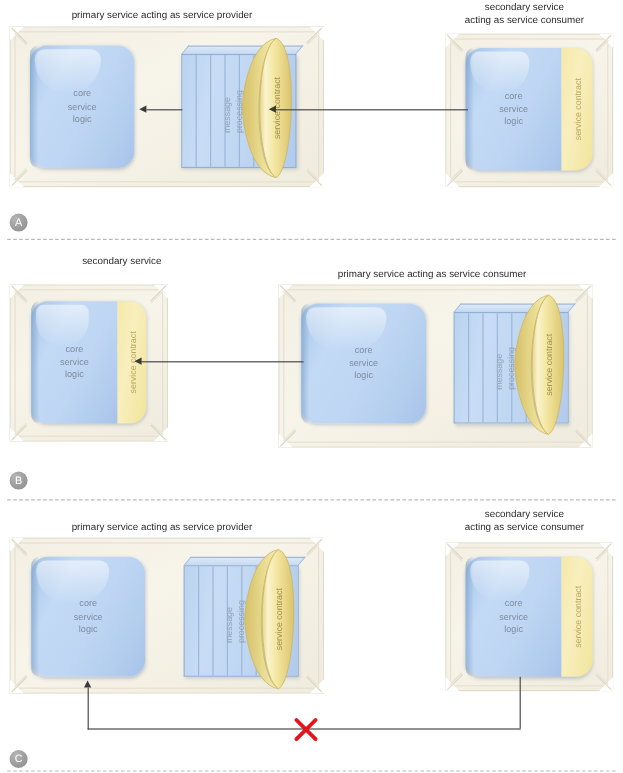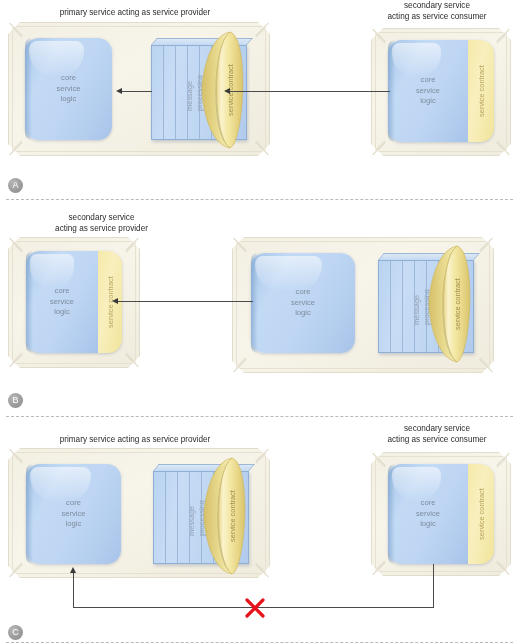--- a/index.html
+++ b/index.html
@@ -351,23 +351,23 @@
     <div class="tag" style="left:8px; top:178px;">
       <span>A</span>
     </div>
     <div class="divider" style="top:199px;"></div>
   </div>
 
   <div class="panel panel-b">
 
     <div class="caption" style="left:14px; top:8px; width:175px;">
       <div>secondary service</div>
-      <div>acting as service provider</div>
-    </div>
-
+    </div>
+
+    <div class="caption" style="left:230px; top:19px; width:260px;">primary service acting as service consumer</div>
 
     <div class="container" style="left:8px; top:32px; width:132px; height:131px;">
       <div class="chamfer ch-tl"></div>
       <div class="chamfer ch-tr"></div>
       <div class="chamfer ch-bl"></div>
       <div class="chamfer ch-br"></div>
       <div class="diag tl"></div>
       <div class="diag tr"></div>
       <div class="diag bl"></div>
       <div class="diag br"></div>

